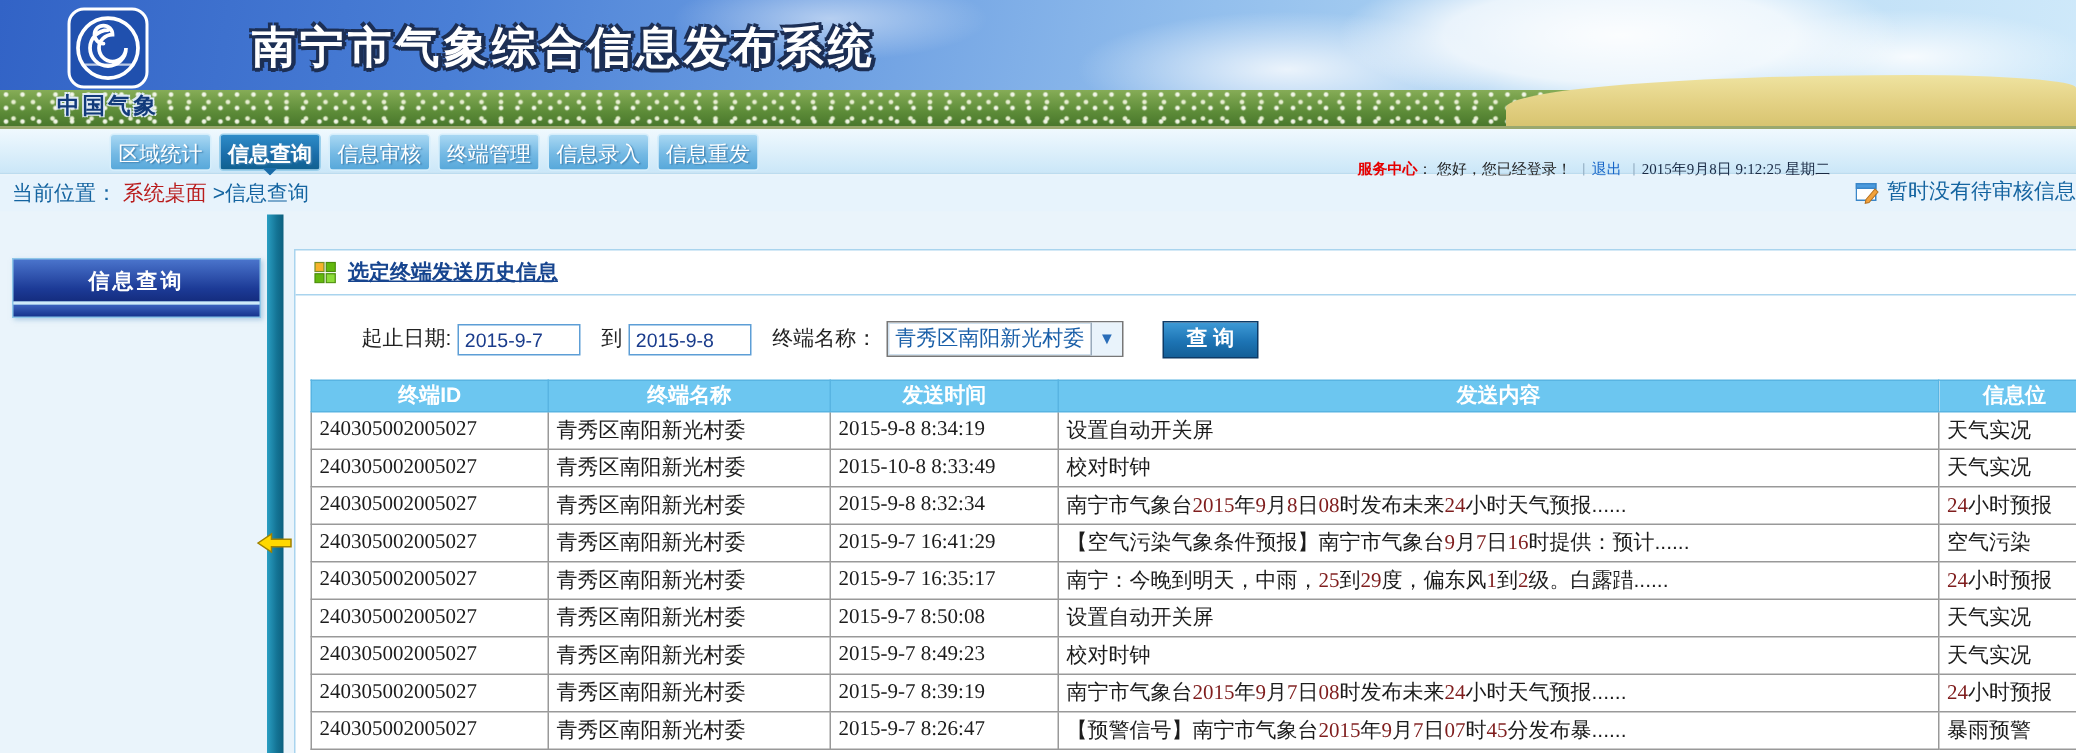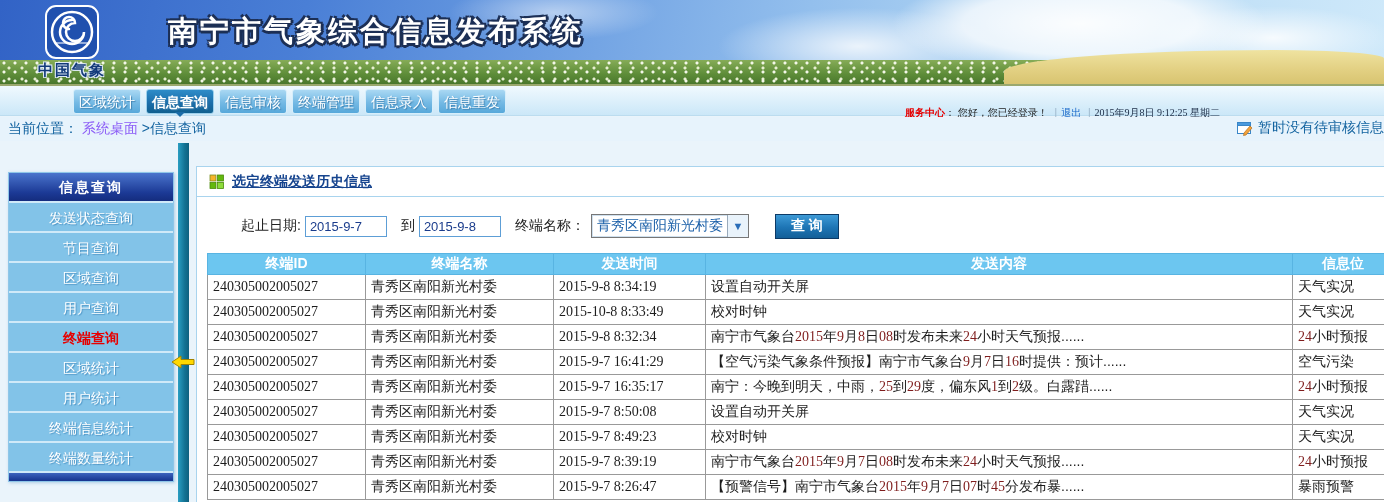--- a/index.html
+++ b/index.html
@@ -48,21 +48,21 @@
   #service { position:absolute; left:905px; top:20px; font-size:10px; color:#222; white-space:nowrap; }
   #service .svc { color:#e60000; font-weight:bold; }
   #service .sep { color:#9ab4c8; margin:0 4px; }
   #service a { color:#1464c8; text-decoration:none; }
   #service .dt { color:#1a2a44; }
 
   
   #crumb-row { position:absolute; left:0; top:117px; width:1384px; height:24px;
     background:#e7f3fc; font-size:14px; color:#1464a0; }
   #breadcrumb { position:absolute; left:8px; top:3px; }
-  #breadcrumb a { color:#8b5cf6; text-decoration:none; }
+  #breadcrumb a { color:#b91c1c; text-decoration:none; }
   #notice { position:absolute; left:1237px; top:2px; width:200px; white-space:nowrap;
     color:#1464a0; display:flex; align-items:center; gap:5px; }
 
   
   #sidebar { position:absolute; left:8px; top:172px; width:166px;
     border:1px solid #8fc6e8; background:#82c3e8; box-shadow:1px 1px 3px rgba(120,170,210,.5); }
   #sidebar-header { height:28px; line-height:28px; text-align:center; color:#fff;
     font-size:14px; font-weight:bold; letter-spacing:2px;
     background:linear-gradient(#4a74cc 0%, #1c3a96 70%, #142c7e 100%); }
   .side-item { height:30px; line-height:30px; text-align:center; font-size:14px; color:#fff;
@@ -151,31 +151,20 @@
       <rect x="0.5" y="1.5" width="13" height="11" fill="#ffffff" stroke="#3a86c8"></rect>
       <rect x="0.5" y="1.5" width="13" height="3" fill="#4a9ade" stroke="#3a86c8"></rect>
       <path d="M7 12 L13 5 L15 7 L9 14 L6.5 14.5 Z" fill="#f2a23c" stroke="#b5701e" stroke-width=".7"></path>
     </svg>
     <span>暂时没有待审核信息</span>
   </div>
 </div>
 
 <div id="sidebar">
   <div id="sidebar-header">信息查询</div>
-  <div id="sidebar-items">
-      <div class="side-item">发送状态查询</div>
-      <div class="side-item">节目查询</div>
-      <div class="side-item">区域查询</div>
-      <div class="side-item">用户查询</div>
-      <div class="side-item active">终端查询</div>
-      <div class="side-item">区域统计</div>
-      <div class="side-item">用户统计</div>
-      <div class="side-item">终端信息统计</div>
-      <div class="side-item">终端数量统计</div>
-    </div>
   <div id="sidebar-footer"></div>
 </div>
 
 <div id="divider"></div>
 <svg id="collapse-arrow" width="25" height="14" viewBox="0 0 25 14">
   <polygon points="1,7 10,1 10,4.5 23,4.5 23,9.5 10,9.5 10,13" fill="#ffd800" stroke="#a08200" stroke-width="1"></polygon>
 </svg>
 
 <div id="panel">
   <div id="section-header">

